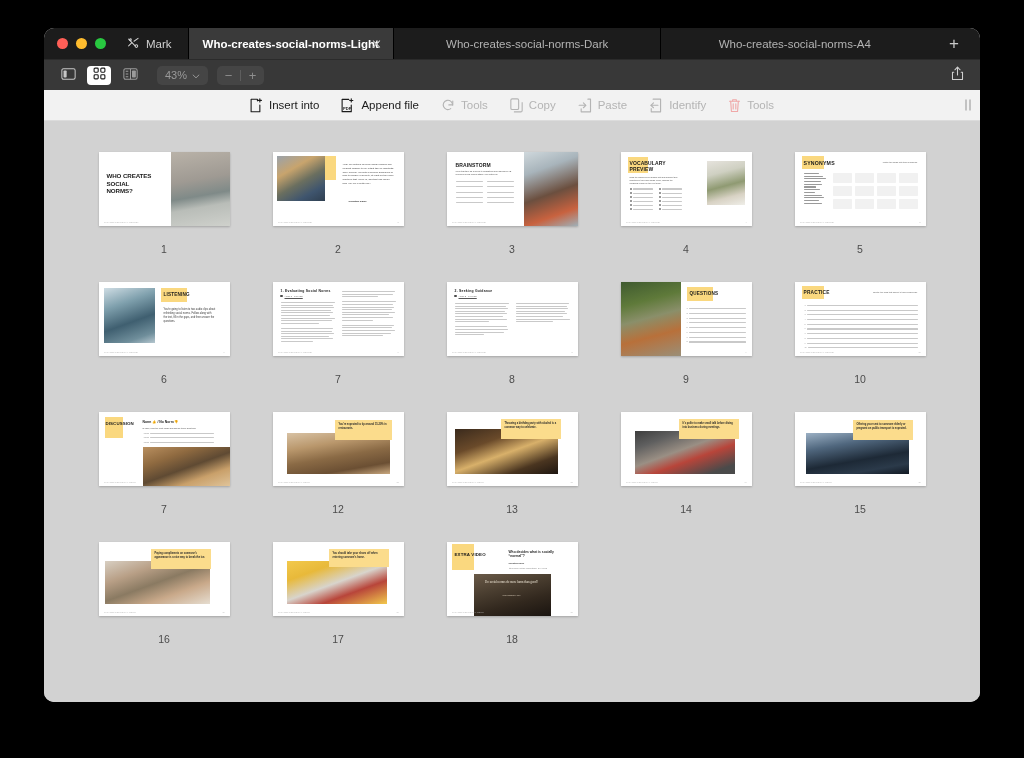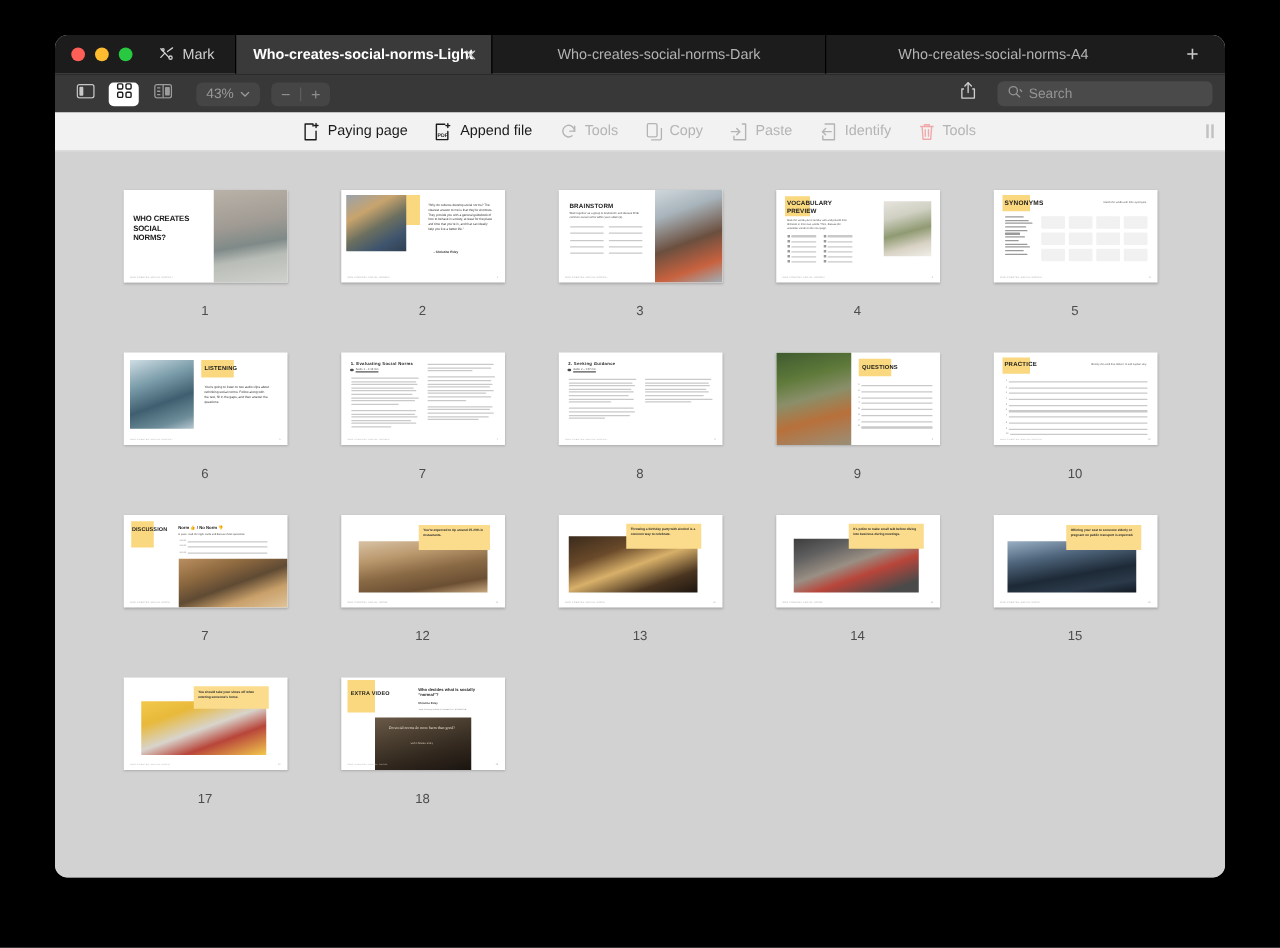--- a/index.html
+++ b/index.html
@@ -349,43 +349,33 @@
     <div id="share-btn">
       <span>
         <svg width="13" height="15" viewBox="0 0 14 16" fill="none" stroke="#cfcfcf" stroke-width="1.15" stroke-linecap="round" stroke-linejoin="round">
           <path d="M7 1.2 L7 9.6"></path>
           <path d="M4.2 4 L7 1.2 L9.8 4"></path>
           <path d="M3 6.6 H1.6 V14.4 H12.4 V6.6 H11"></path>
         </svg>
       </span>
     </div>
 
-    <div id="search-field">
-      <span>
-        <svg width="12" height="11" viewBox="0 0 13 12" fill="none" stroke="#949494" stroke-width="1.15" stroke-linecap="round">
-          <circle cx="5" cy="5" r="3.6"></circle>
-            <path d="M7.8 7.8 L10.6 10.4"></path>
-          <path d="M11 4.2 L12.4 5.6"></path>
-        </svg>
-      </span>
-      <span class="ph">Search</span>
-    </div>
   </div>
 
   <div id="action-bar">
     <div id="action-group">
 
       <div class="action">
         <span>
           <svg width="13" height="15" viewBox="0 0 14 16" fill="none" stroke="#1b1b1b" stroke-width="1.2" stroke-linecap="round" stroke-linejoin="round">
             <path d="M1.2 1.2 H8 L8 3 M1.2 1.2 V14.8 H10.6 V7.4"></path>
             <path d="M10.6 0.8 V4.2 M8.9 2.5 H12.3"></path>
           </svg>
         </span>
-        <span>Paying page</span>
+        <span>Insert into</span>
       </div>
 
       <div class="action">
         <span>
           <svg width="14" height="15" viewBox="0 0 15 16" fill="none" stroke="#1b1b1b" stroke-width="1.2" stroke-linecap="round" stroke-linejoin="round">
             <path d="M1.2 1.4 H8.4 M1.2 1.4 V14.6 H11 V7.6"></path>
             <path d="M11 0.9 V4.3 M9.3 2.6 H12.7"></path>
             <text x="2.2" y="12.6" font-family="Liberation Sans, sans-serif" font-size="4.4" fill="#1b1b1b" stroke="none" font-weight="bold">PDF</text>
           </svg>
         </span>
@@ -902,20 +892,32 @@
             <div class="ph-train" style="position:absolute;left:11px;top:21px;width:103px;height:41px;"></div>
             <div class="ylite" style="position:absolute;left:58px;top:8px;width:60px;height:20px;"></div>
             <div style="position:absolute;left:62px;top:11px;width:52px;font-size:2.55px;line-height:1.5;font-weight:bold;color:#2a2a2a;">Offering your seat to someone elderly or pregnant on public transport is expected.</div>
             <div class="ftr" style="width:32px;overflow:hidden;white-space:nowrap;">WHO CREATES SOCIAL NORMS?</div>
             <div class="pg">15</div>
           </div>
         </div>
         <div class="page-num">15</div>
       </div>
 
+      <div class="cell">
+        <div class="thumb-wrap">
+          <div class="slide">
+            <div class="ph-cafe" style="position:absolute;left:6px;top:19px;width:105px;height:43px;"></div>
+            <div class="ylite" style="position:absolute;left:52px;top:7px;width:60px;height:20px;"></div>
+            <div style="position:absolute;left:56px;top:10px;width:52px;font-size:2.55px;line-height:1.5;font-weight:bold;color:#2a2a2a;">Paying compliments on someone's appearance is a nice way to break the ice.</div>
+            <div class="ftr" style="width:32px;overflow:hidden;white-space:nowrap;">WHO CREATES SOCIAL NORMS?</div>
+            <div class="pg">16</div>
+          </div>
+        </div>
+        <div class="page-num">16</div>
+      </div>
 
       <div class="cell">
         <div class="thumb-wrap">
           <div class="slide">
             <div class="ph-socks" style="position:absolute;left:14px;top:19px;width:100px;height:43px;"></div>
             <div class="ylite" style="position:absolute;left:56px;top:7px;width:60px;height:18px;"></div>
             <div style="position:absolute;left:60px;top:10px;width:52px;font-size:2.55px;line-height:1.5;font-weight:bold;color:#2a2a2a;">You should take your shoes off when entering someone's home.</div>
             <div class="ftr" style="width:32px;overflow:hidden;white-space:nowrap;">WHO CREATES SOCIAL NORMS?</div>
             <div class="pg">17</div>
           </div>

